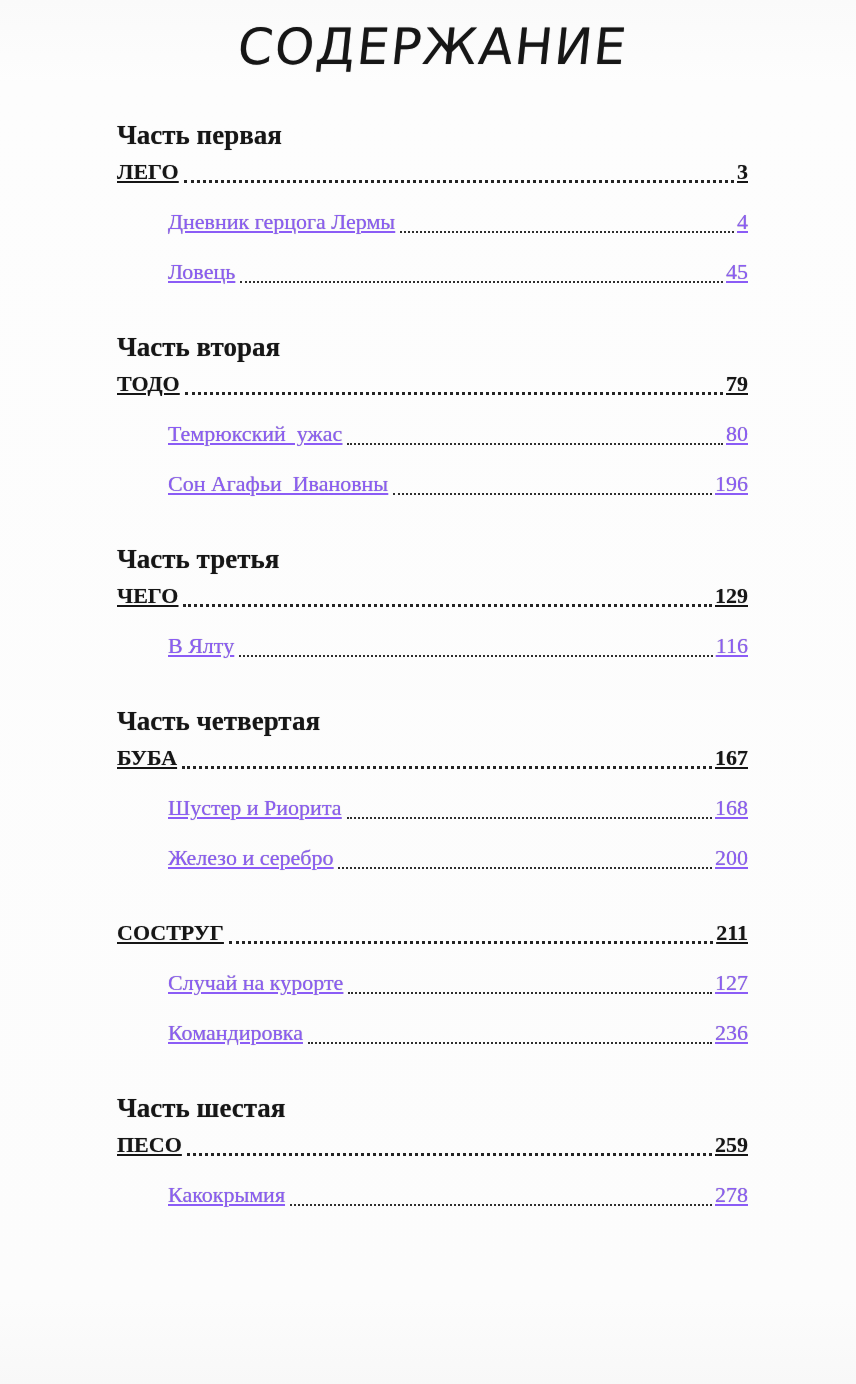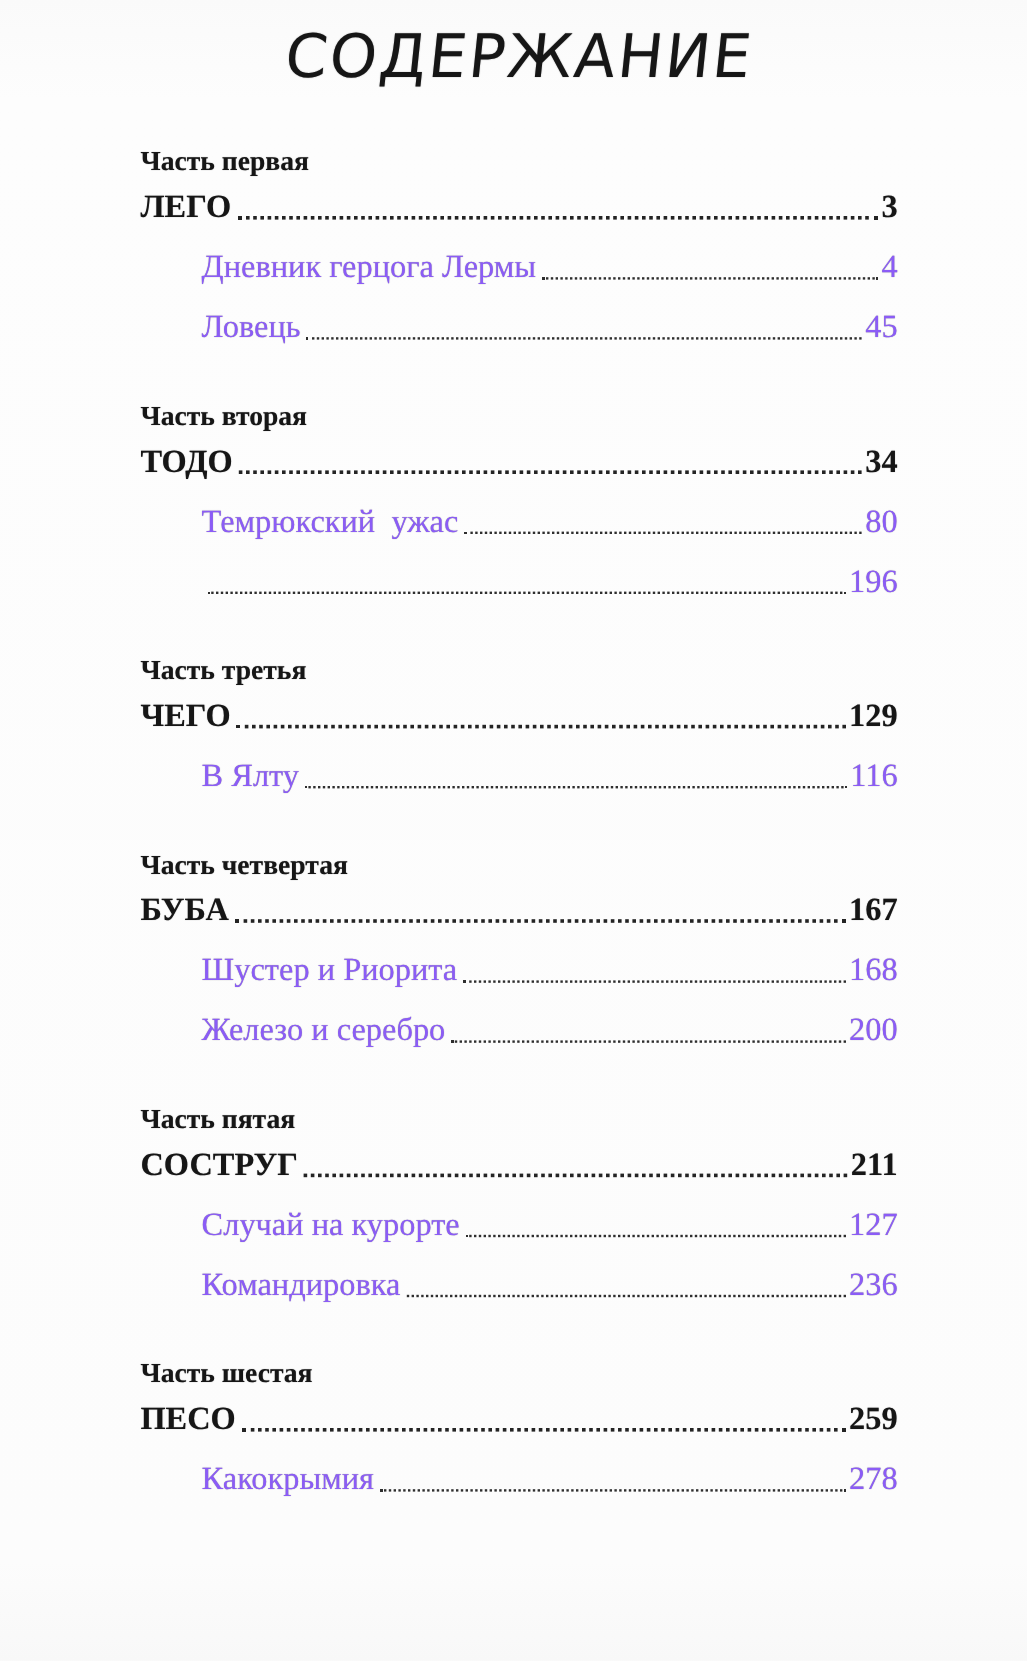--- a/index.html
+++ b/index.html
@@ -33,33 +33,34 @@
     font-weight: 500;
     letter-spacing: 2px;
     color: #161616;
     transform: skewX(-6deg);
     text-shadow: 0 0 1px rgba(20,20,20,0.45);
   }
   .toc-section {
     margin-bottom: 41px;
   }
   .part-label {
-    font-size: 23px;
+    font-size: 27px;
     line-height: 34px;
     font-weight: bold;
     margin-bottom: 3px;
     color: #161616;
     text-shadow: 0 0 0.8px rgba(20,20,20,0.5);
   }
   .toc-row {
     display: flex;
-    font-size: 27px;
+    font-size: 22px;
     line-height: 34px;
     margin-bottom: 16px;
     text-shadow: 0 0 0.8px rgba(20,20,20,0.45);
+    text-decoration: underline;
   }
   .toc-row:last-child {
     margin-bottom: 0;
   }
   .part-row {
     font-weight: bold;
     color: #161616;
   }
   .chapter-row {
     padding-left: 51px;
@@ -116,28 +117,29 @@
       <span class="leader"></span>
       <span class="page-num">45</span>
     </div>
   </section>
 
   <section class="toc-section">
     <div class="part-label">Часть вторая</div>
     <div class="toc-row part-row">
       <span class="entry-text">ТОДО</span>
       <span class="leader"></span>
-      <span class="page-num">34</span>
+      <span class="page-num">79</span>
     </div>
     <div class="toc-row chapter-row">
       <span class="entry-text">Темрюкский  ужас</span>
       <span class="leader"></span>
       <span class="page-num">80</span>
     </div>
     <div class="toc-row chapter-row">
+      <span class="entry-text">Сон Агафьи  Ивановны</span>
       <span class="leader"></span>
       <span class="page-num">196</span>
     </div>
   </section>
 
   <section class="toc-section">
     <div class="part-label">Часть третья</div>
     <div class="toc-row part-row">
       <span class="entry-text">ЧЕГО</span>
       <span class="leader"></span>
@@ -163,21 +165,20 @@
       <span class="page-num">168</span>
     </div>
     <div class="toc-row chapter-row">
       <span class="entry-text">Железо и серебро</span>
       <span class="leader"></span>
       <span class="page-num">200</span>
     </div>
   </section>
 
   <section class="toc-section">
-    <div class="part-label">Часть пятая</div>
     <div class="toc-row part-row">
       <span class="entry-text">СОСТРУГ</span>
       <span class="leader"></span>
       <span class="page-num">211</span>
     </div>
     <div class="toc-row chapter-row">
       <span class="entry-text">Случай на курорте</span>
       <span class="leader"></span>
       <span class="page-num">127</span>
     </div>

